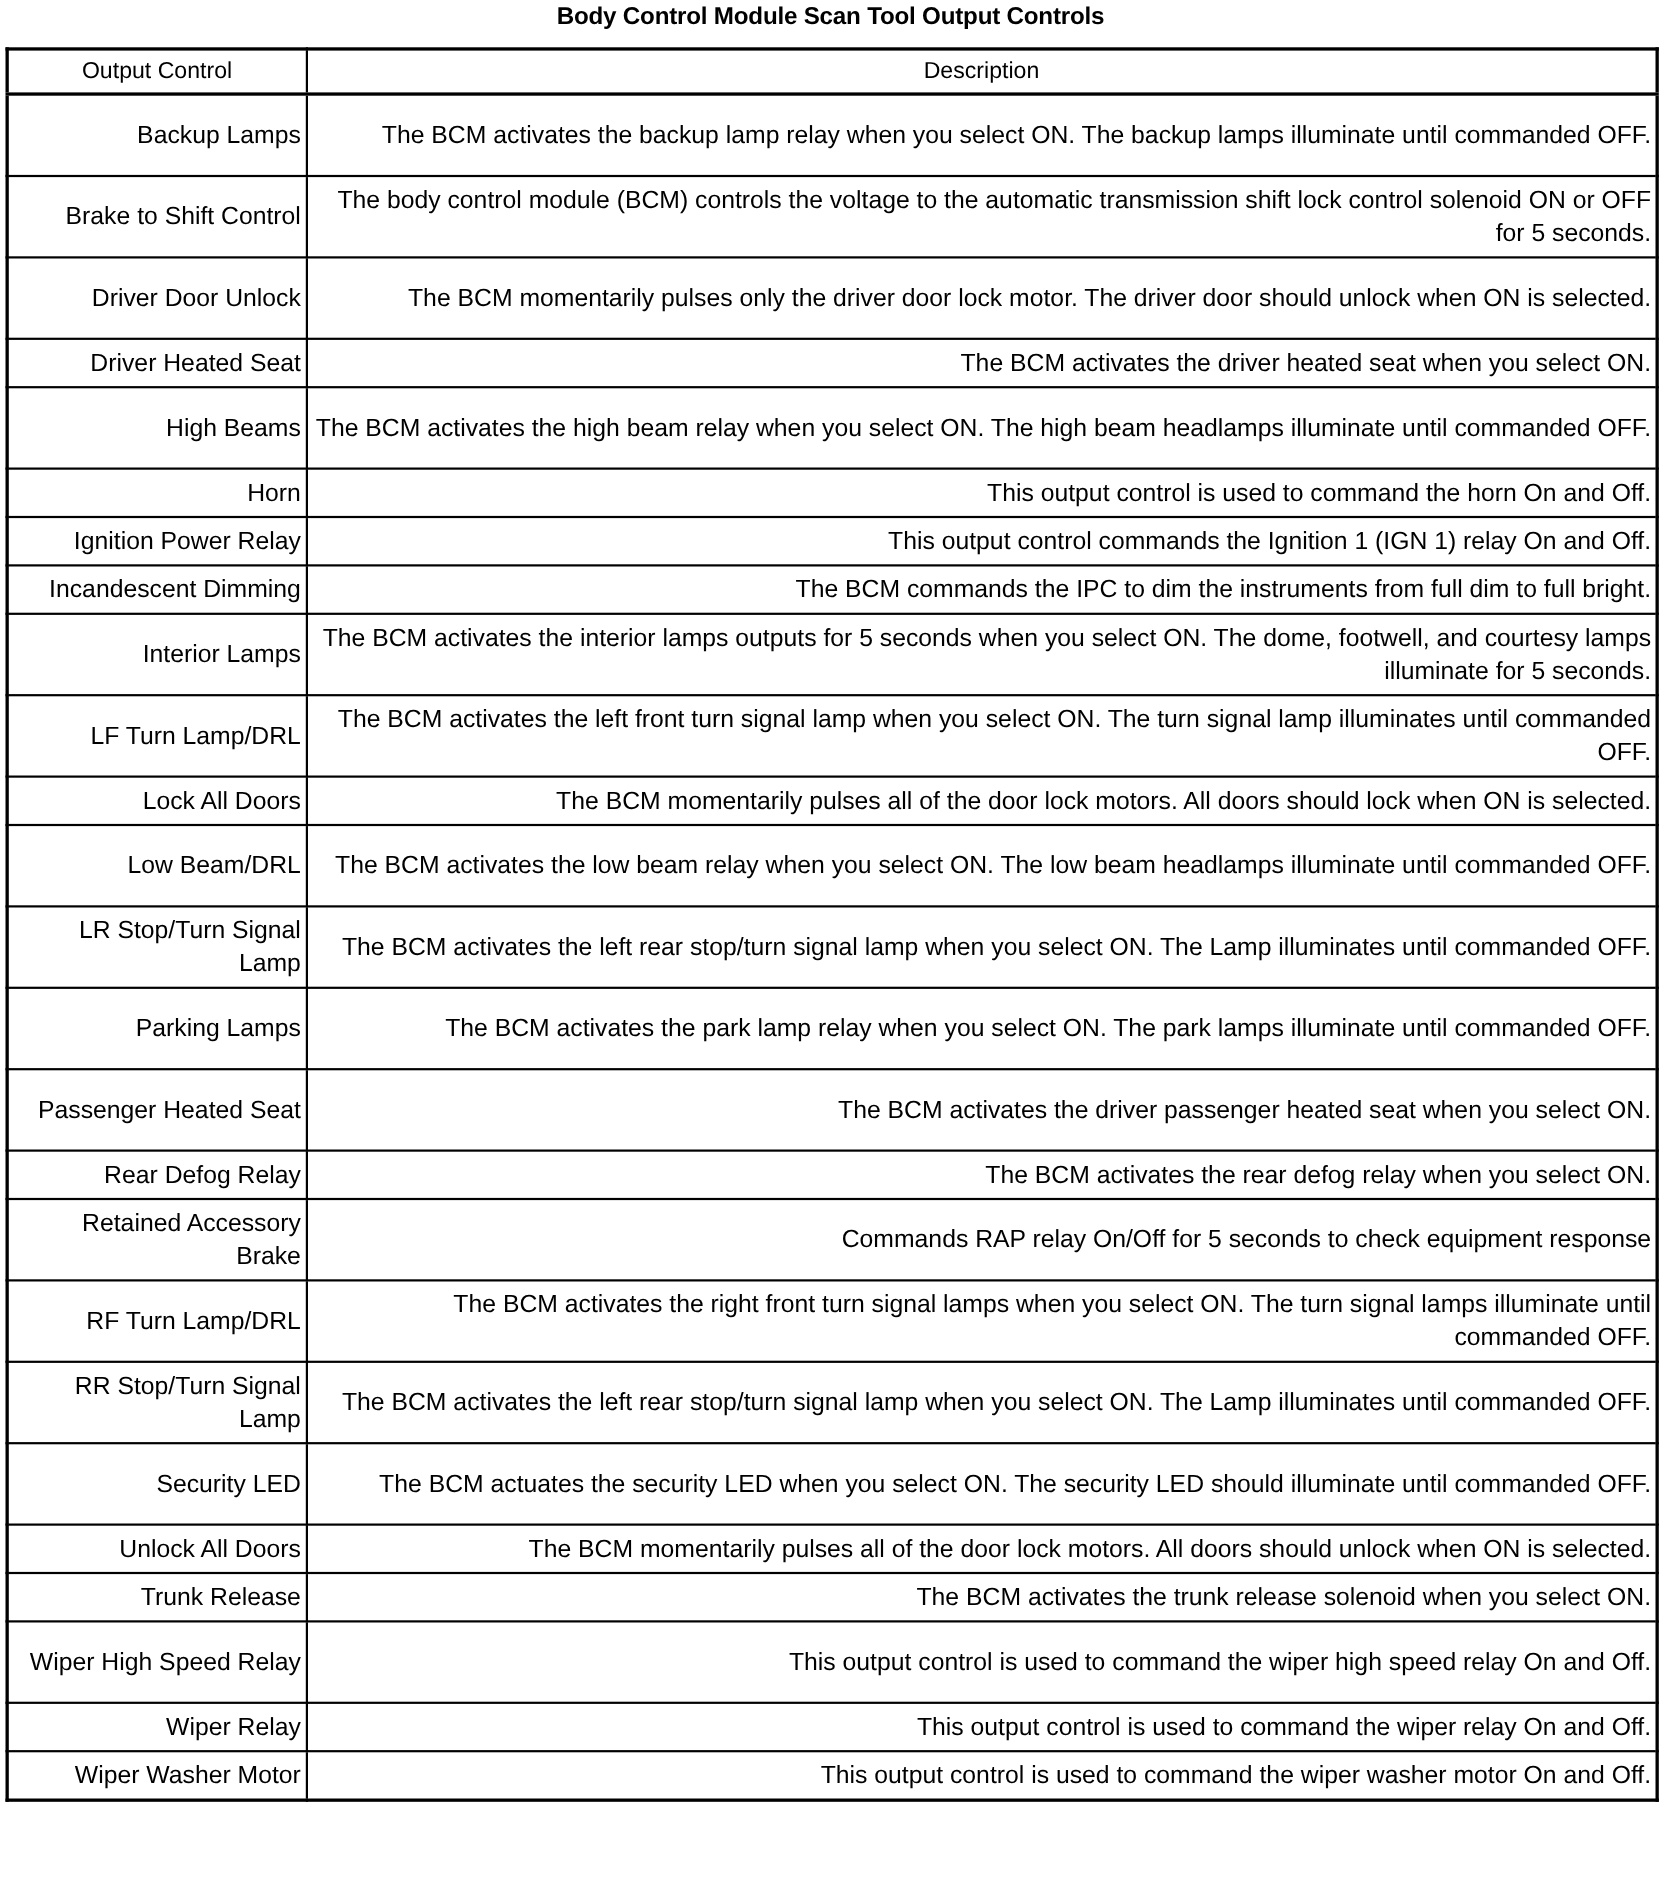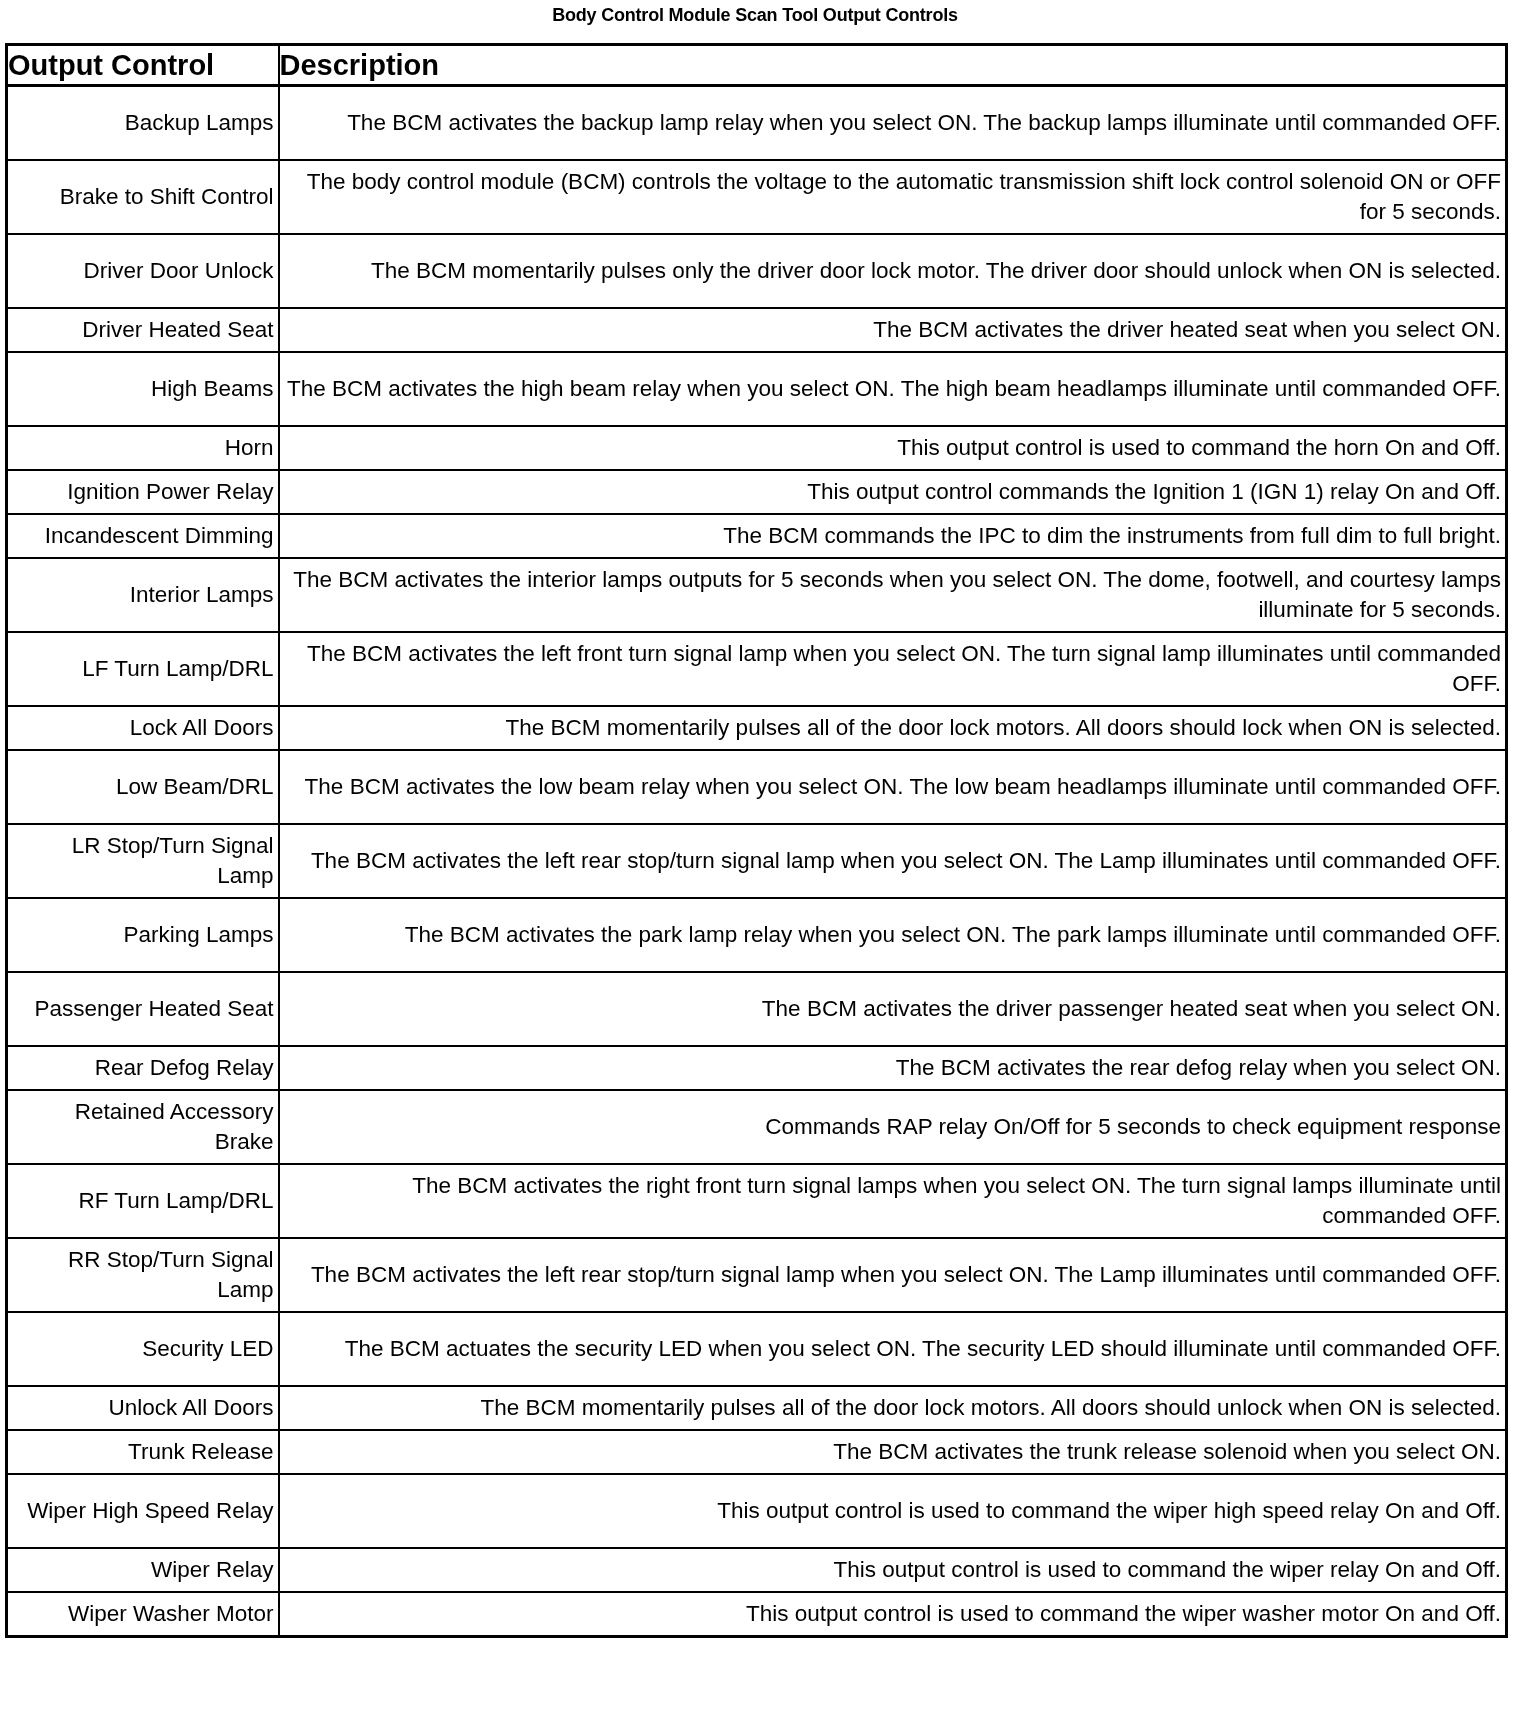--- a/index.html
+++ b/index.html
@@ -15,43 +15,43 @@
       font-family: "Liberation Sans", "DejaVu Sans", sans-serif;
       color: #000000;
     }
     .doc-title {
       position: absolute;
       top: 2px;
       left: 0;
       width: 1510px;
       text-align: center;
       font-weight: bold;
-      font-size: 18px;
+      font-size: 22px;
       line-height: 26px;
       letter-spacing: -0.2px;
     }
     table.bcm-table {
       position: absolute;
       top: 43px;
       left: 5px;
       width: 1500px;
       border-collapse: collapse;
       border: 3px solid #000;
       table-layout: fixed;
     }
     table.bcm-table col.c1 { width: 272px; }
     table.bcm-table col.c2 { width: 1228px; }
     table.bcm-table th {
       border: 2px solid #000;
       border-bottom: 3px solid #000;
-      font-weight: bold;
-      font-size: 29px;
+      font-weight: normal;
+      font-size: 21px;
       height: 38px;
       padding: 0;
-      text-align: left;
+      text-align: center;
       vertical-align: middle;
     }
     table.bcm-table td {
       border: 2px solid #000;
       font-size: 22.5px;
       line-height: 30px;
       padding: 4px 4px 4px 6px;
       vertical-align: middle;
       text-align: right;
     }

